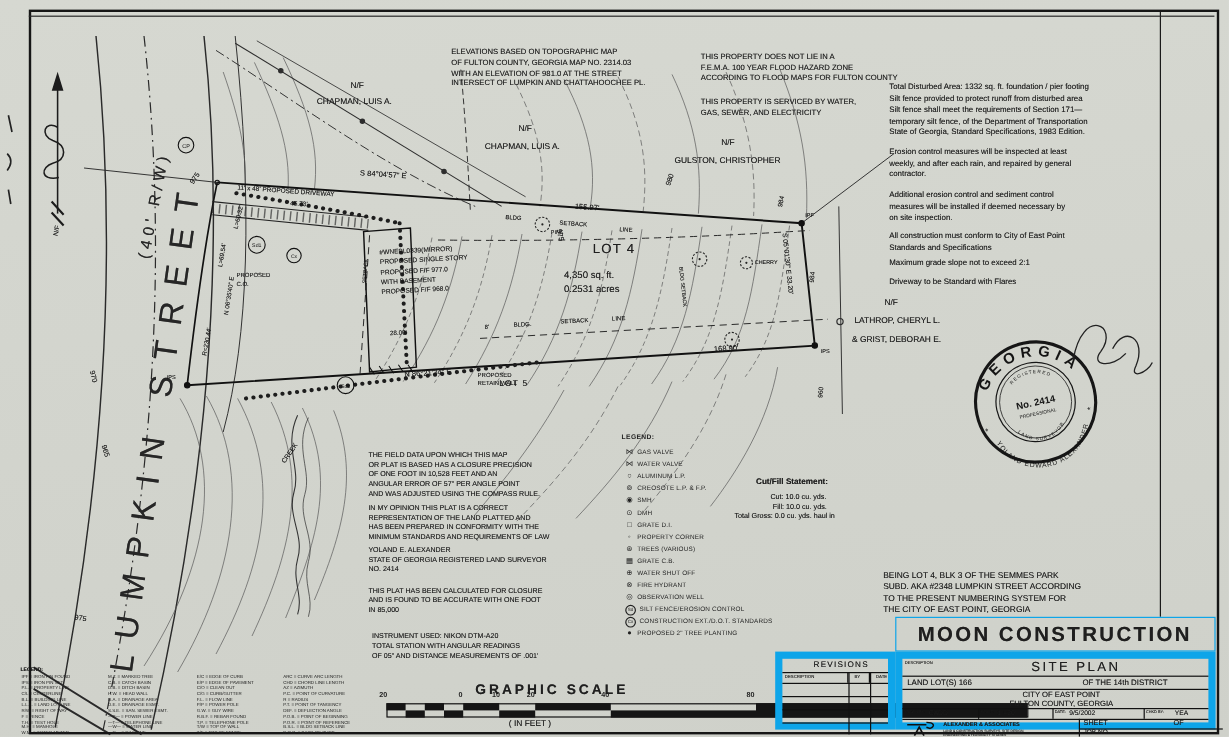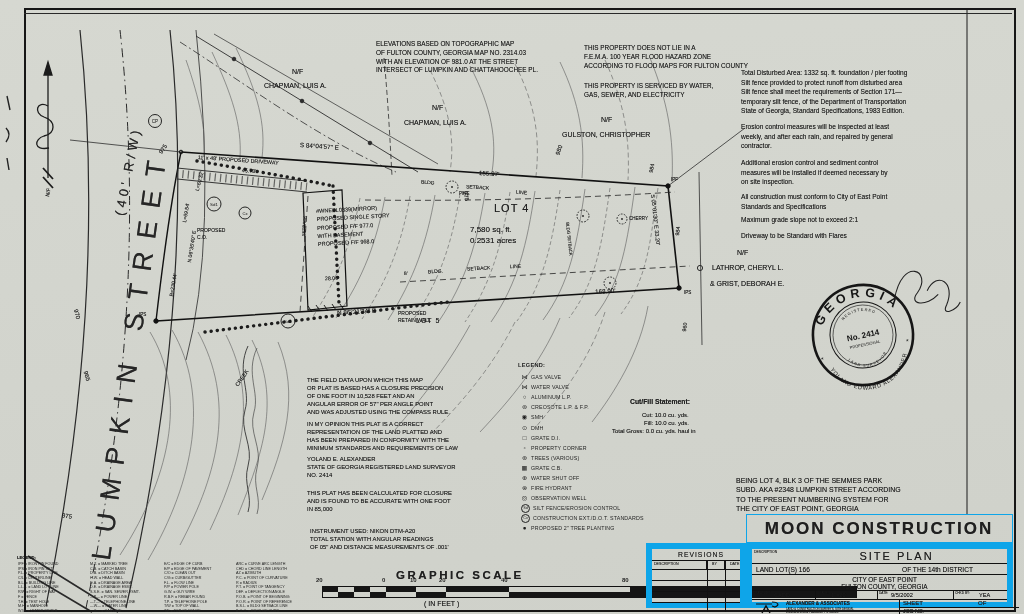--- a/index.html
+++ b/index.html
@@ -262,21 +262,21 @@
 <div class="t" style="left:421px;top:179px;font-size:5px;transform:rotate(4deg);">BLDG</div>
 <div class="t" style="left:466px;top:184px;font-size:5px;transform:rotate(4deg);">SETBACK</div>
 <div class="t" style="left:516px;top:189px;font-size:5px;transform:rotate(4deg);">LINE</div>
 
 <div class="t" style="left:404px;top:270px;font-size:5px;transform:rotate(-3deg);">8'</div>
 <div class="t" style="left:428px;top:268px;font-size:5px;transform:rotate(-3deg);">BLDG.</div>
 <div class="t" style="left:467px;top:265px;font-size:5px;transform:rotate(-3deg);">SETBACK</div>
 <div class="t" style="left:510px;top:263px;font-size:5px;transform:rotate(-3deg);">LINE</div>
 
 <div class="t" style="left:494px;top:202px;font-size:11px;letter-spacing:1px;">LOT 4</div>
-<div class="t" style="left:470px;top:225px;font-size:8px;">7,580 sq. ft.</div>
+<div class="t" style="left:470px;top:225px;font-size:8px;">4,350 sq. ft.</div>
 <div class="t" style="left:470px;top:236px;font-size:8px;">0.2531 acres</div>
 <div class="t" style="left:416px;top:317px;font-size:7px;letter-spacing:1px;">LOT 5</div>
 <div class="note" style="left:398px;top:310px;font-size:5px;line-height:1.3;">PROPOSED
 RETAIN WALL</div>
 <div class="note" style="left:197px;top:227px;font-size:5px;line-height:1.3;">PROPOSED
 C.O.</div>
 <div class="t" style="left:234px;top:384px;font-size:5.5px;transform:rotate(-55deg);transform-origin:0 0;">CREEK</div>
 
 <div class="t" style="left:671px;top:177px;font-size:4.6px;">IPF</div>
 <div class="t" style="left:684px;top:290px;font-size:4.6px;">IPS</div>

